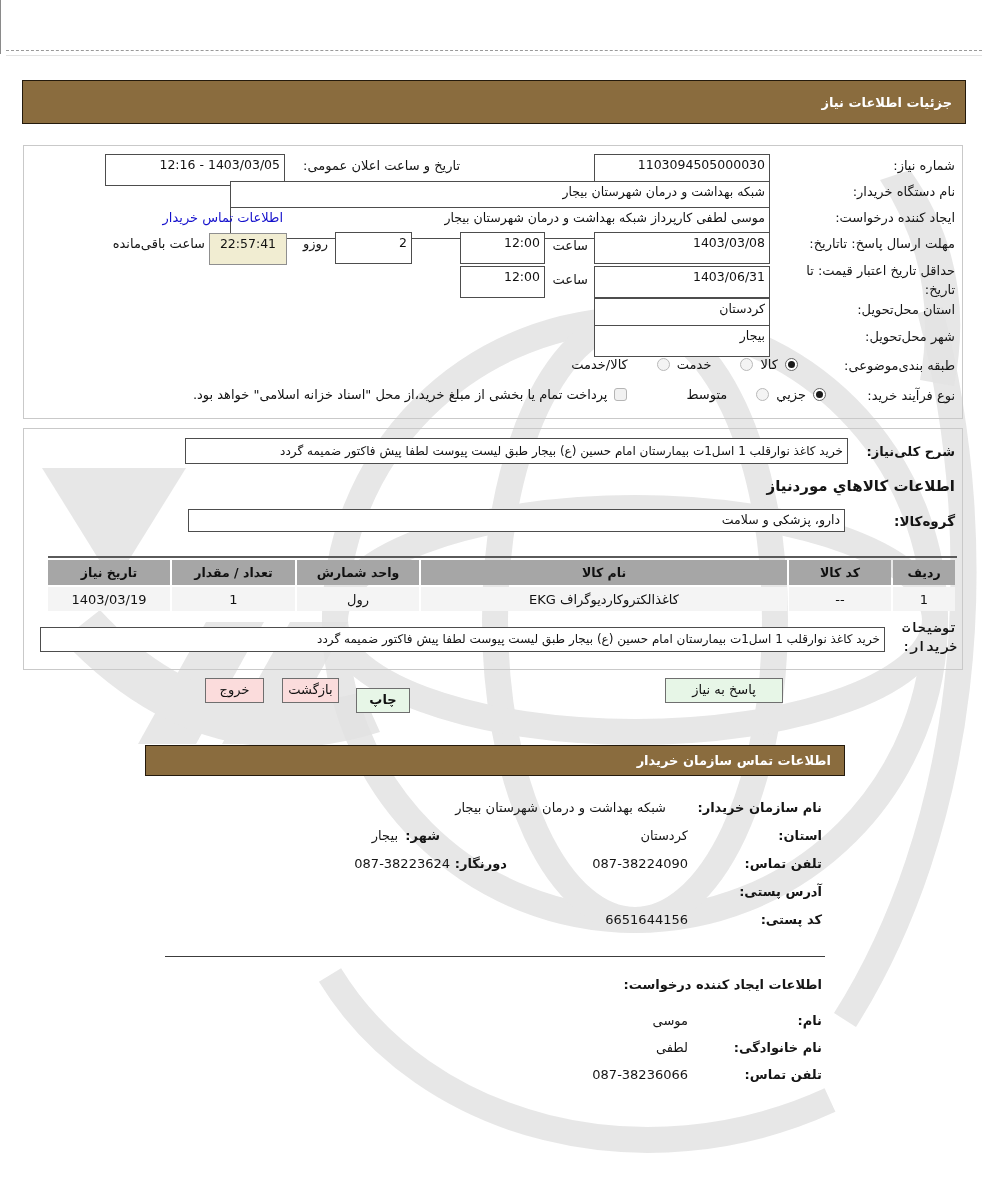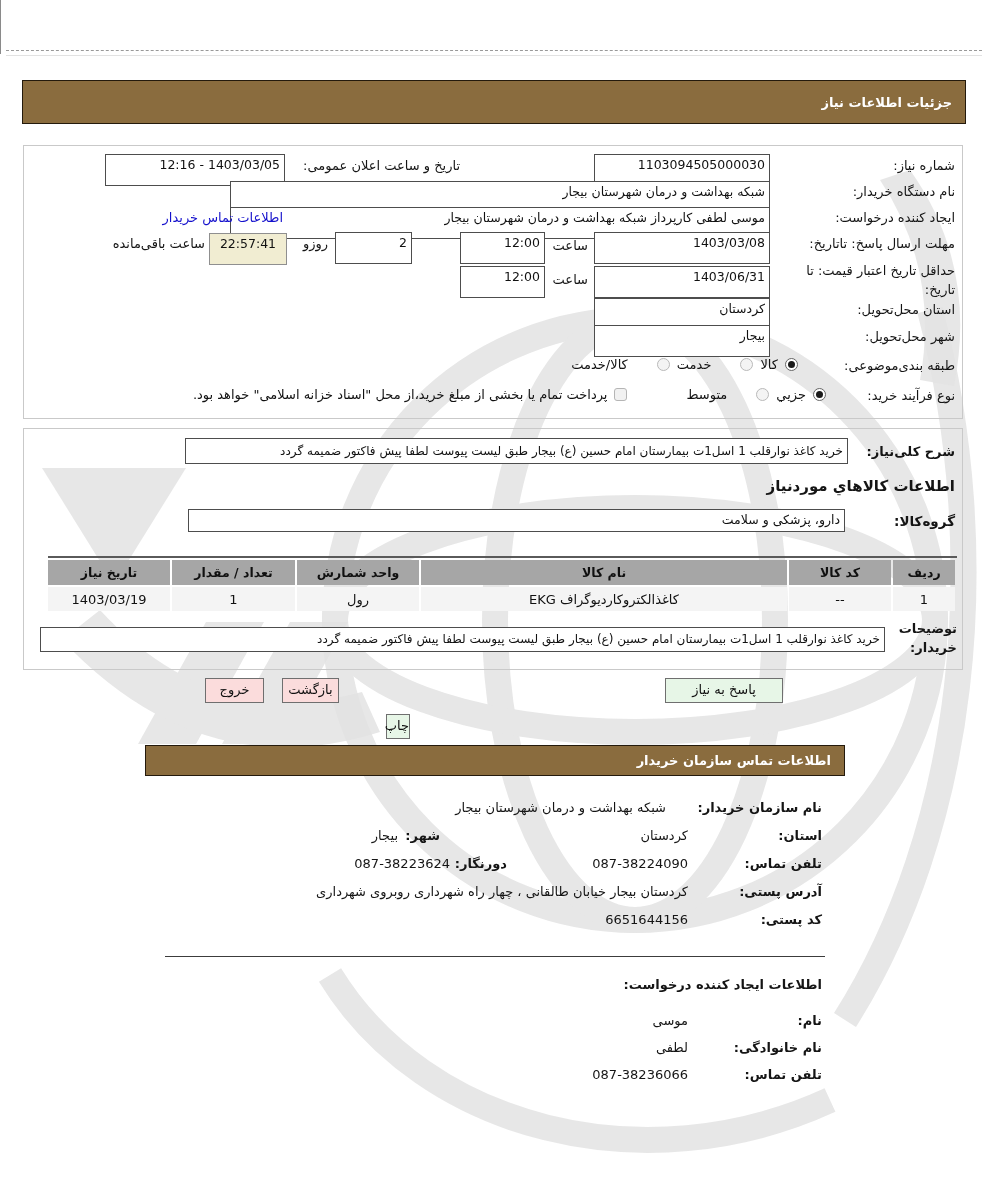--- a/index.html
+++ b/index.html
@@ -161,25 +161,25 @@
         <td>1</td>
         <td>--</td>
         <td>کاغذالکتروکاردیوگراف EKG</td>
         <td>رول</td>
         <td>1</td>
         <td class="ltr">1403/03/19</td>
       </tr>
     </tbody>
   </table>
 
-  <div class="lbl b wrap" style="right:31px;top:620px;width:78px;white-space:normal;">توضیحات خریدار:</div>
+  <div class="lbl b wrap" style="right:31px;top:620px;width:78px;white-space:normal;font-family:Liberation Mono, monospace;">توضیحات خریدار:</div>
   <div class="inp" style="right:103px;top:627px;width:845px;height:25px;line-height:21px;font-size:12px;">خرید کاغذ نوارقلب 1 اسل1ت بیمارستان امام حسین (ع) بیجار طبق لیست پیوست لطفا پیش فاکتور ضمیمه گردد</div>
 
   <div class="btn green" style="right:205px;top:678px;width:118px;">پاسخ به نیاز</div>
-  <div class="btn green" style="right:578px;top:714px;width:24px;">چاپ</div>
+  <div class="btn green" style="right:578px;top:688px;width:54px;font-weight:bold;">چاپ</div>
   <div class="btn pink" style="right:649px;top:678px;width:57px;">بازگشت</div>
   <div class="btn pink" style="right:724px;top:678px;width:59px;">خروج</div>
 
   <div class="bar" style="right:143px;top:745px;width:700px;height:31px;background:#8a6c3e;">
     <span>اطلاعات تماس سازمان خریدار</span>
   </div>
 
   <div class="lbl b" style="right:166px;top:800px;">نام سازمان خریدار:</div>
   <div class="lbl" style="right:322px;top:800px;">شبکه بهداشت و درمان شهرستان بیجار</div>
 
@@ -187,21 +187,20 @@
   <div class="lbl" style="right:300px;top:828px;">کردستان</div>
   <div class="lbl b" style="right:548px;top:828px;">شهر:</div>
   <div class="lbl" style="right:590px;top:828px;">بیجار</div>
 
   <div class="lbl b" style="right:166px;top:856px;">تلفن تماس:</div>
   <div class="lbl ltr" style="right:300px;top:856px;">087-38224090</div>
   <div class="lbl b" style="right:481px;top:856px;">دورنگار:</div>
   <div class="lbl ltr" style="right:538px;top:856px;">087-38223624</div>
 
   <div class="lbl b" style="right:166px;top:884px;">آدرس پستی:</div>
-  <div class="lbl" style="right:300px;top:884px;">کردستان بیجار خیابان طالقانی ، چهار راه شهرداری روبروی شهرداری</div>
 
   <div class="lbl b" style="right:166px;top:912px;">کد پستی:</div>
   <div class="lbl ltr" style="right:300px;top:912px;">6651644156</div>
 
   <div class="hr" style="right:163px;top:956px;width:660px;"></div>
 
   <div class="lbl b" style="right:166px;top:977px;">اطلاعات ایجاد کننده درخواست:</div>
 
   <div class="lbl b" style="right:166px;top:1013px;">نام:</div>
   <div class="lbl" style="right:300px;top:1013px;">موسی</div>

